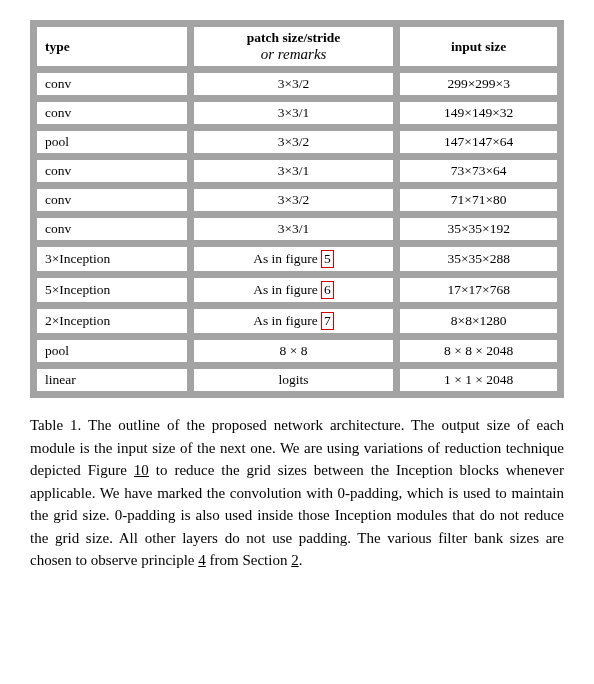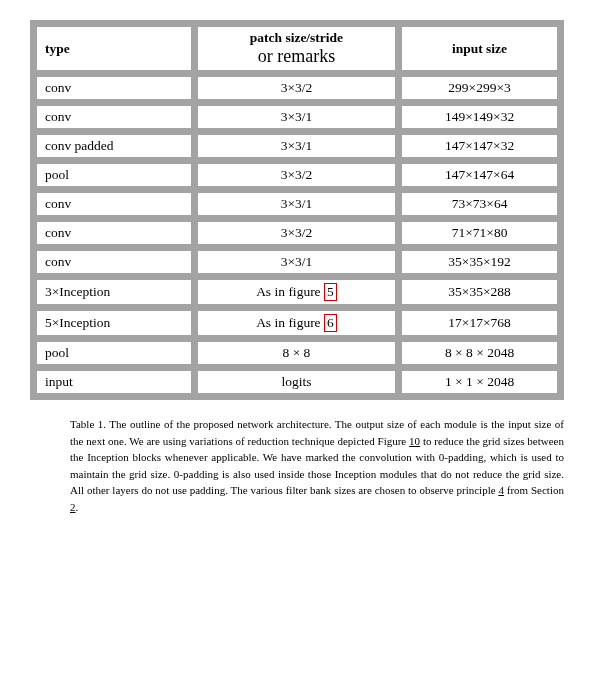--- a/index.html
+++ b/index.html
@@ -33,61 +33,55 @@
     td.type-cell {
       text-align: left;
       margin-top: 24px;
     }
     .highlight-box {
       display: inline-block;
       border: 1.5px solid #c00;
       padding: 0 2px;
     }
     .caption {
-      font-size: 11px;
+      font-size: 15px;
       line-height: 1.5;
       text-align: justify;
       margin-top: 10px;
-      margin-left: 40px;
     }
     .caption .link {
       text-decoration: underline;
       color: #000;
     }
   </style>
 </head>
 <body>
 
 <div class="table-wrapper">
   <table>
     <thead>
       <tr>
         <th class="type-header">type</th>
         <th>
           <div>patch size/stride</div>
-          <div style="font-weight:normal;font-size:18px;">or remarks</div>
+          <div style="font-weight:normal;font-style:italic;font-size:15px;">or remarks</div>
         </th>
         <th>input size</th>
       </tr>
     </thead>
     <tbody id="table-body">
     <tr>
           <td class="type-cell">conv</td>
           <td>3×3/2</td>
           <td>299×299×3</td>
         </tr>
         <tr>
           <td class="type-cell">conv</td>
           <td>3×3/1</td>
           <td>149×149×32</td>
-        </tr>
-        <tr>
-          <td class="type-cell">conv padded</td>
-          <td>3×3/1</td>
-          <td>147×147×32</td>
         </tr>
         <tr>
           <td class="type-cell">pool</td>
           <td>3×3/2</td>
           <td>147×147×64</td>
         </tr>
         <tr>
           <td class="type-cell">conv</td>
           <td>3×3/1</td>
           <td>73×73×64</td>
@@ -106,26 +100,31 @@
           <td class="type-cell">3×Inception</td>
           <td>As in figure <span class="highlight-box">5</span></td>
           <td>35×35×288</td>
         </tr>
         <tr>
           <td class="type-cell">5×Inception</td>
           <td>As in figure <span class="highlight-box">6</span></td>
           <td>17×17×768</td>
         </tr>
         <tr>
+          <td class="type-cell">2×Inception</td>
+          <td>As in figure <span class="highlight-box">7</span></td>
+          <td>8×8×1280</td>
+        </tr>
+        <tr>
           <td class="type-cell">pool</td>
           <td>8 × 8</td>
           <td>8 × 8 × 2048</td>
         </tr>
         <tr>
-          <td class="type-cell">input</td>
+          <td class="type-cell">linear</td>
           <td>logits</td>
           <td>1 × 1 × 2048</td>
         </tr>
       </tbody>
   </table>
 </div>
 
 <div class="caption" id="caption-container">Table 1. The outline of the proposed network architecture.  The output size of each module is the input size of the next one.  We are using variations of reduction technique depicted Figure <span class="link">10</span> to reduce the grid sizes between the Inception blocks whenever applicable. We have marked the convolution with 0-padding, which is used to maintain the grid size.  0-padding is also used inside those Inception modules that do not reduce the grid size. All other layers do not use padding. The various filter bank sizes are chosen to observe principle <span class="link">4</span> from Section <span class="link">2</span>.</div>
 
 </body></html>

